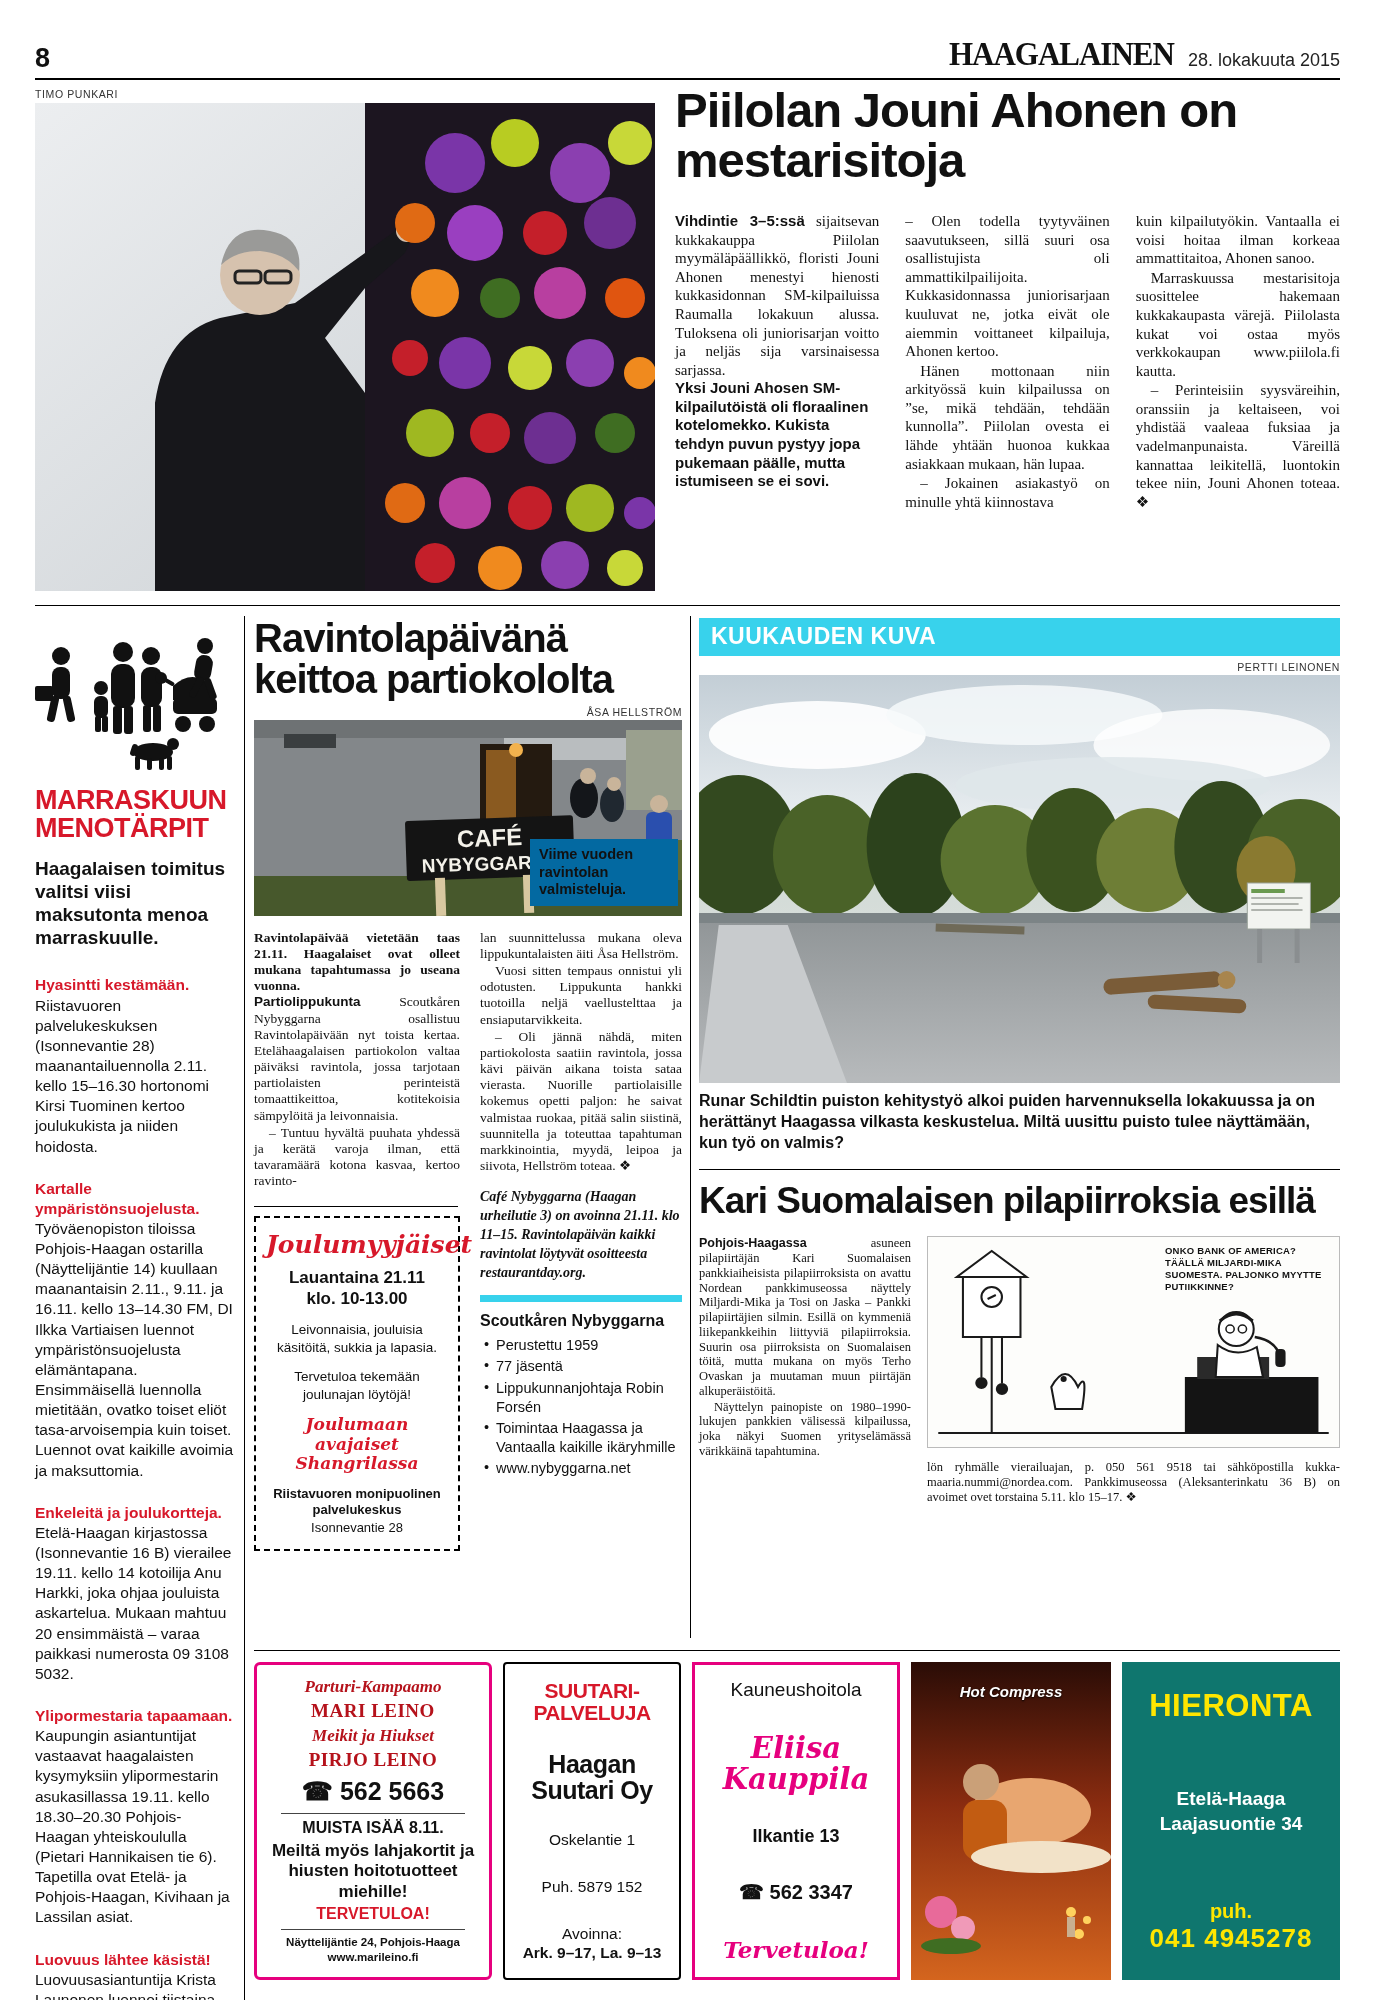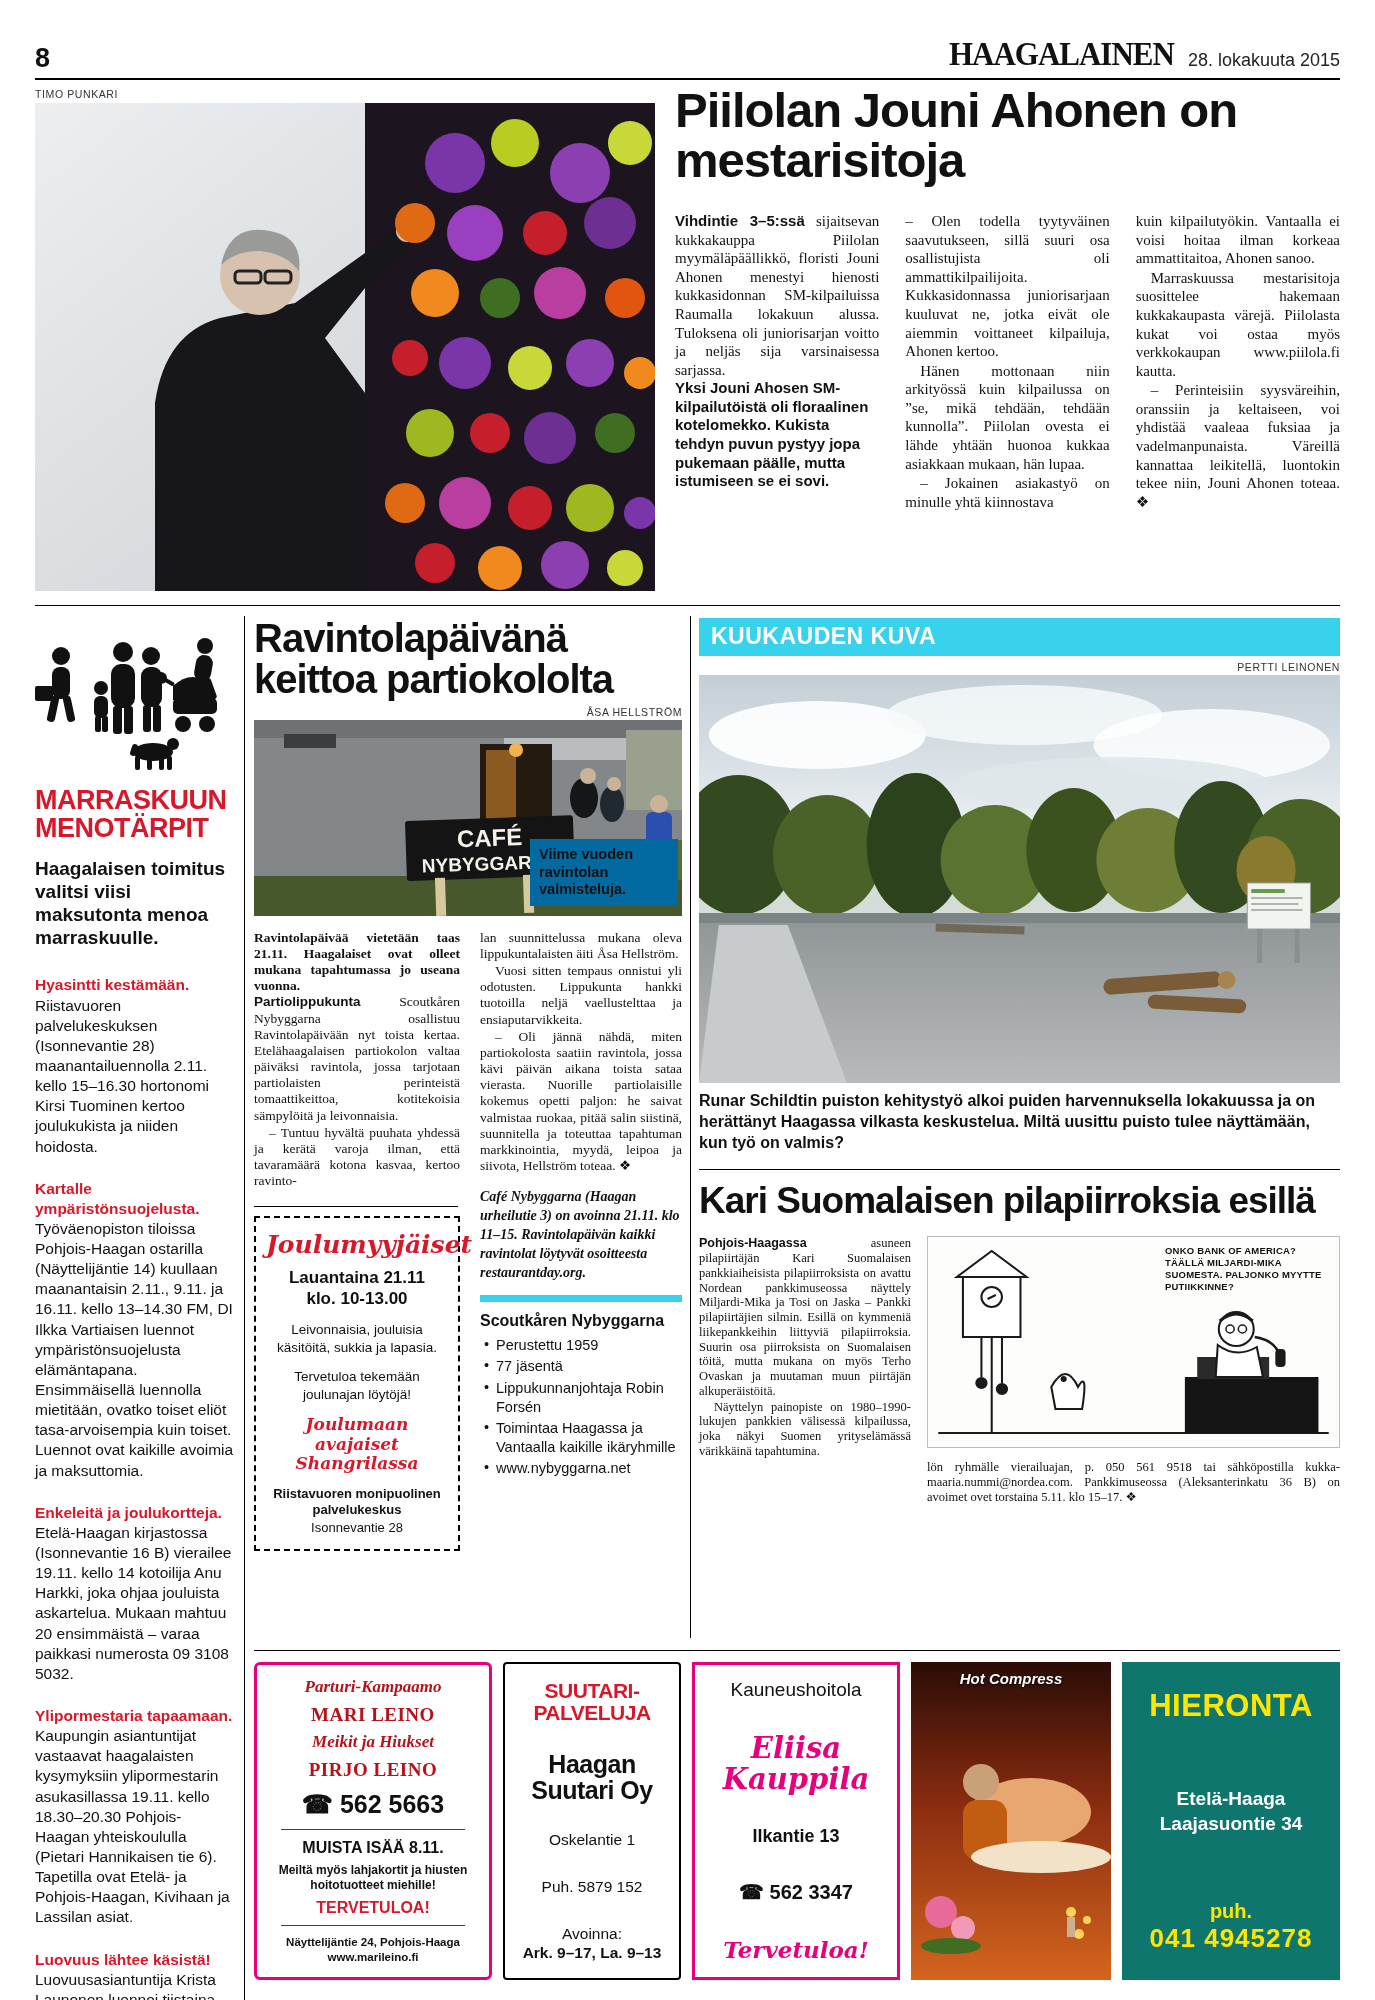--- a/index.html
+++ b/index.html
@@ -131,21 +131,21 @@
   .ads-rule{border:0;border-top:1.5px solid #000;margin:12px 0 0 0;}
   .ads{display:flex;gap:11px;margin-top:11px;height:318px;}
   .ad{overflow:hidden;}
   .ad-parturi{flex:0 0 238px;border:3px solid var(--magenta);border-radius:6px;
     text-align:center;padding:12px 8px;display:flex;flex-direction:column;justify-content:space-between;}
   .ap-l1{font-family:"Liberation Serif",serif;font-style:italic;font-weight:bold;color:#b5121b;font-size:17px;}
   .ap-n{font-family:"Liberation Serif",serif;font-weight:bold;color:#b5121b;font-size:19px;letter-spacing:.5px;}
   .ap-phone{font-size:25px;font-weight:bold;margin:2px 0;}
   .ap-rule{border:0;border-top:1px solid #444;width:85%;margin:2px auto;}
   .ap-rem{font-weight:bold;font-size:16px;}
-  .ap-note{font-weight:bold;font-size:12px;line-height:1.2;}
+  .ap-note{font-weight:bold;font-size:17px;line-height:1.2;}
   .ap-wel{color:var(--red);font-weight:bold;font-size:16px;}
   .ap-addr{font-weight:bold;font-size:11.5px;line-height:1.3;}
 
   .ad-suutari{flex:0 0 178px;border:2.5px solid #000;border-radius:4px;text-align:center;
     padding:16px 6px;display:flex;flex-direction:column;justify-content:space-between;}
   .as-s{color:var(--red);font-weight:bold;font-size:21px;line-height:1.05;letter-spacing:-.5px;}
   .as-n{font-weight:bold;font-size:25px;line-height:1.05;letter-spacing:-.5px;}
   .as-t{font-size:15.5px;line-height:1.3;}
   .as-b{font-size:15.5px;font-weight:bold;}
 
@@ -153,21 +153,21 @@
     padding:14px 8px;display:flex;flex-direction:column;justify-content:space-between;}
   .ak-t{font-size:19px;}
   .ak-script{font-family:"DejaVu Serif",serif;font-style:italic;font-weight:bold;color:var(--magenta);}
   .ak-name{font-size:29px;line-height:1.05;}
   .ak-addr{font-weight:bold;font-size:18px;}
   .ak-phone{font-weight:bold;font-size:20px;}
   .ak-wel{font-size:23px;}
 
   .ad-photo{flex:0 0 200px;position:relative;}
   .ad-photo svg{display:block;width:100%;height:100%;}
-  .ad-photo .ol{position:absolute;top:8px;left:0;right:0;text-align:center;color:#fff;
+  .ad-photo .ol{position:absolute;top:21px;left:0;right:0;text-align:center;color:#fff;
     font-style:italic;font-weight:bold;font-size:15px;text-shadow:0 1px 2px #000;}
 
   .ad-hieronta{flex:1;background:#0f766e;color:#fff;text-align:center;
     padding:26px 8px;display:flex;flex-direction:column;justify-content:space-between;}
   .ah-t{color:var(--yellow);font-weight:bold;font-size:31px;letter-spacing:.5px;}
   .ah-l{font-weight:bold;font-size:19px;line-height:1.3;}
   .ah-pl{color:var(--yellow);font-weight:bold;font-size:20px;}
   .ah-p{color:var(--yellow);font-weight:bold;font-size:26px;letter-spacing:1px;}
 </style>
 </head>

